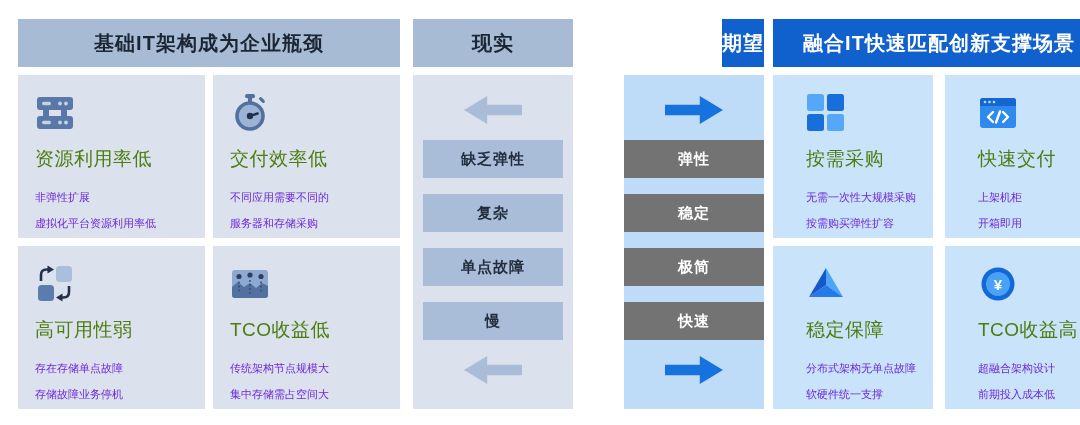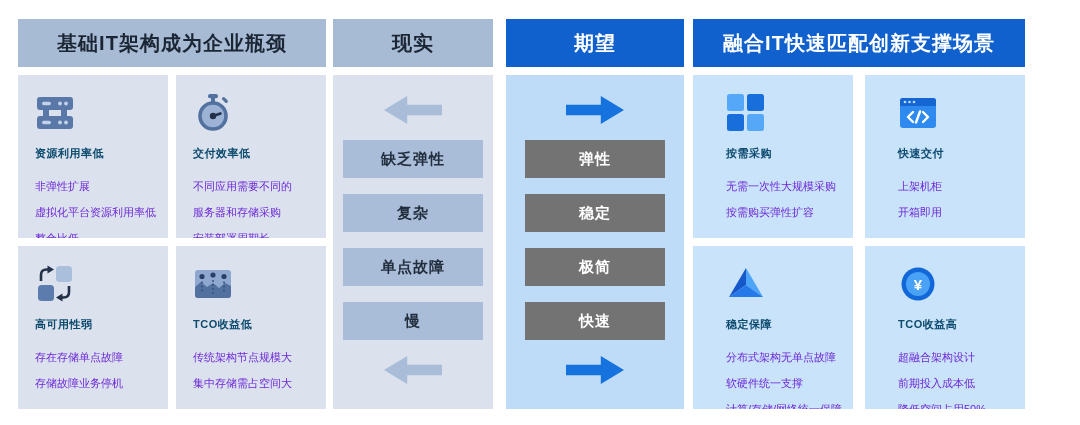--- a/index.html
+++ b/index.html
@@ -2,43 +2,43 @@
 <html><head>
 <meta charset="utf-8">
 <style>
   html,body{margin:0;padding:0;background:#fff;}
   .canvas{
     position:relative;width:1080px;height:425px;background:#ffffff;
     font-family:"Liberation Sans","DejaVu Sans",sans-serif;overflow:hidden;
   }
   .layout{position:absolute;left:18px;top:19px;display:flex;}
   .col{display:flex;flex-direction:column;}
-  .col-left{width:308px;margin-right:7px;}
+  .col-left{width:382px;margin-right:13px;}
   .col-reality{width:160px;margin-right:13px;}
-  .col-expect{width:178px;margin-right:9px;}
+  .col-expect{width:178px;margin-right:9px;align-items:flex-end;}
   .col-right{width:332px;border-radius:8px;}
 
   .hdr{
     height:48px;display:flex;align-items:center;justify-content:center;
     font-size:20px;font-weight:bold;letter-spacing:1px;flex:0 0 auto;
   }
   .hdr-gray{background:#a8bbd5;color:#1b2533;}
   .hdr-blue{background:#1060cd;color:#ffffff;}
 
   .cards{
     margin-top:8px;flex:1 1 auto;display:grid;
     grid-template-columns:1fr 1fr;grid-template-rows:1fr 1fr;gap:8px;
     height:334px;
   }
   .col-right .cards{gap:8px 12px;}
   .card{padding:15px 17px;box-sizing:border-box;overflow:hidden;}
   .card-gray{background:#dbe2ed;}
   .card-blue{background:#c9e3fa;padding-left:33px;}
   .card .icon{height:40px;width:40px;margin:3px 0 13px;}
-  .card .title{font-size:11px;font-weight:bold;color:#0c4a6e;letter-spacing:.5px;margin-bottom:12px;}
+  .card .title{font-size:19px;font-weight:normal;color:#4d7c0f;letter-spacing:.5px;margin-bottom:12px;}
   .card .line{display:block;font-size:11px;color:#6d28d9;line-height:26px;white-space:nowrap;}
 
   .panel{
     margin-top:8px;height:334px;flex:0 0 auto;box-sizing:border-box;
     display:flex;flex-direction:column;align-items:center;justify-content:space-between;
     padding:21px 0 25px;
   }
   .panel-gray{background:#dbe2ed;}
   .panel-blue{background:#bedbf8;}
 

